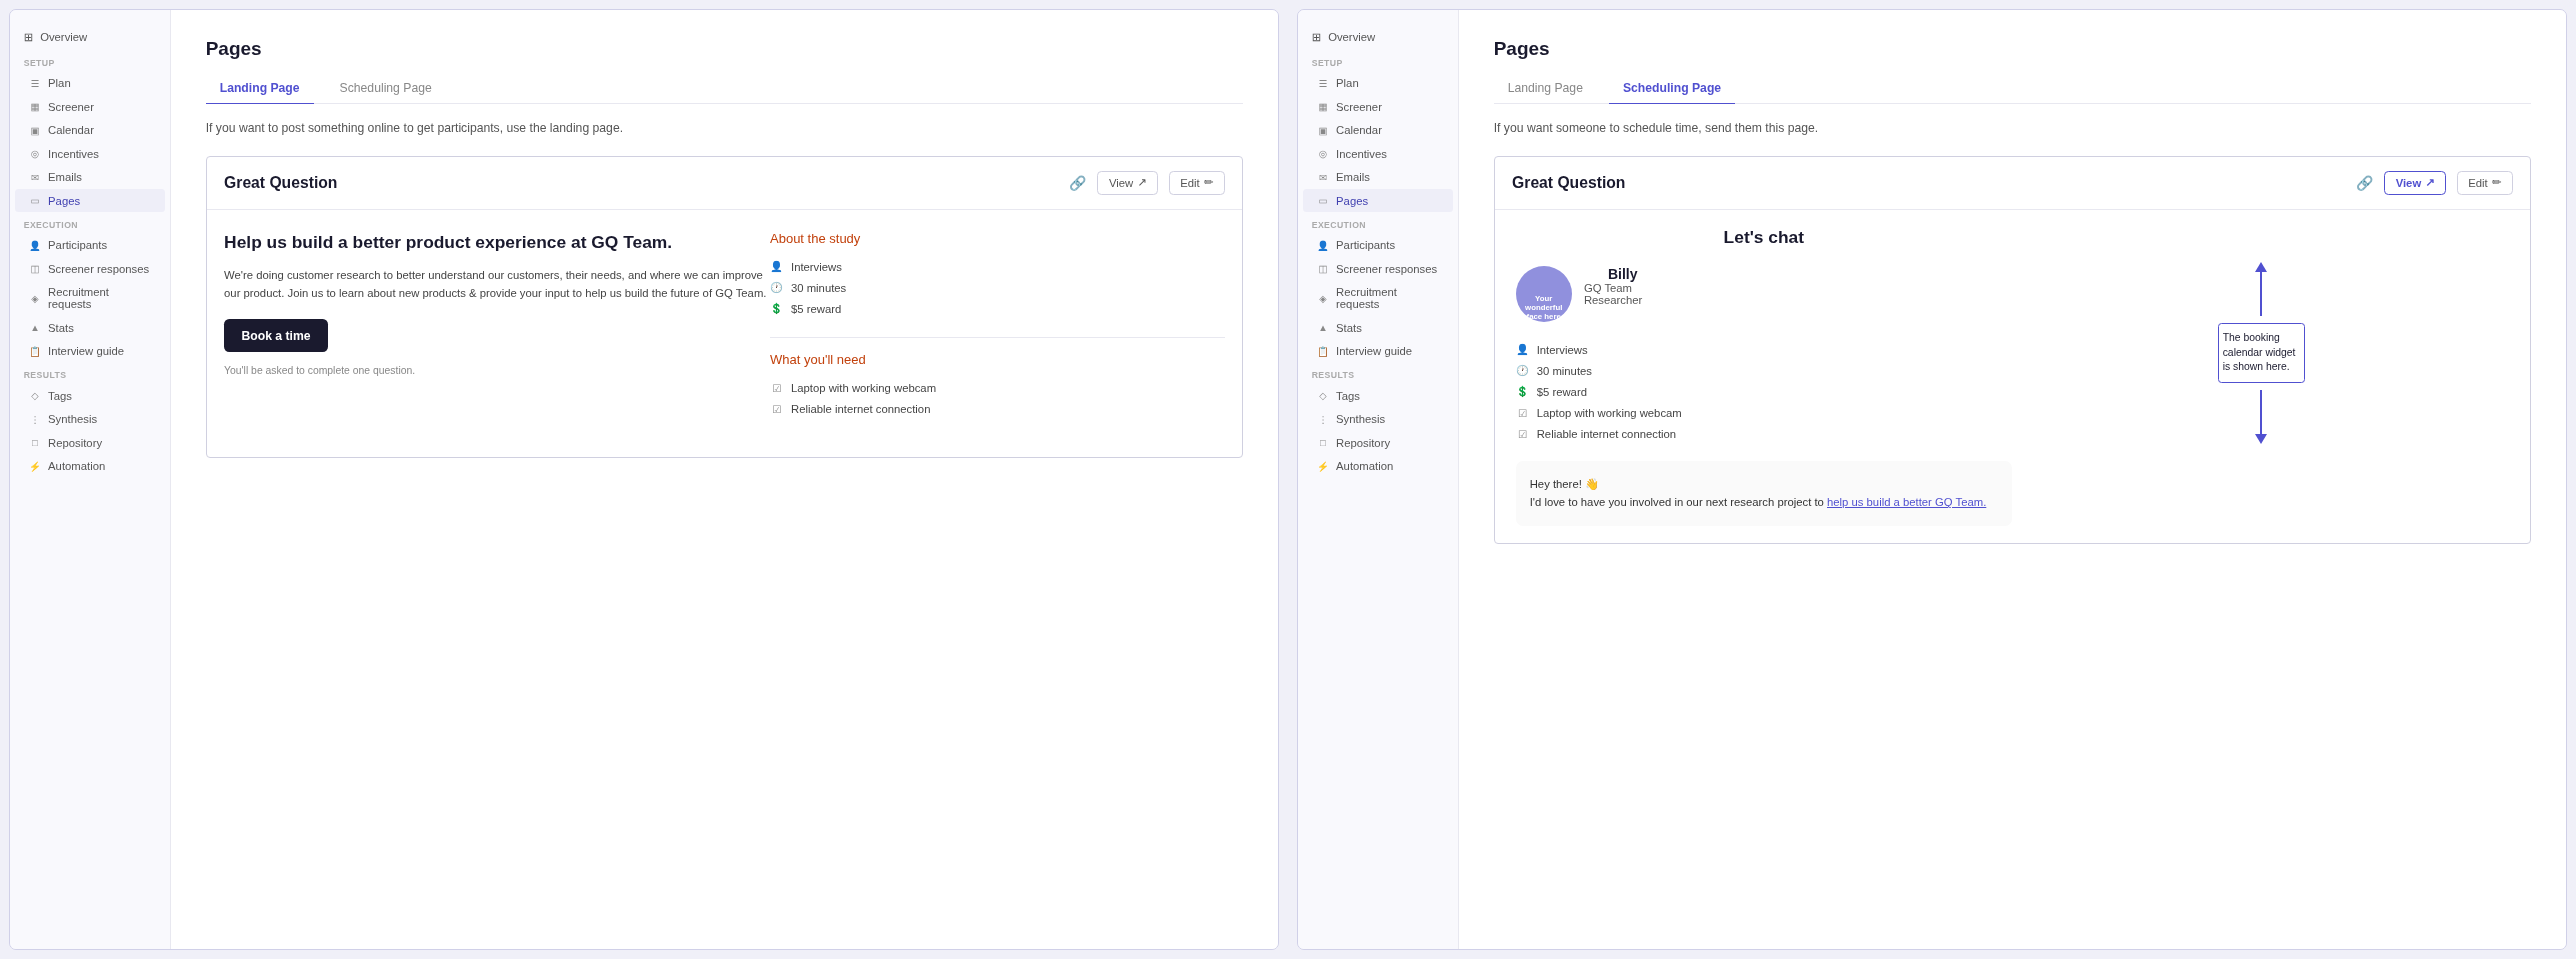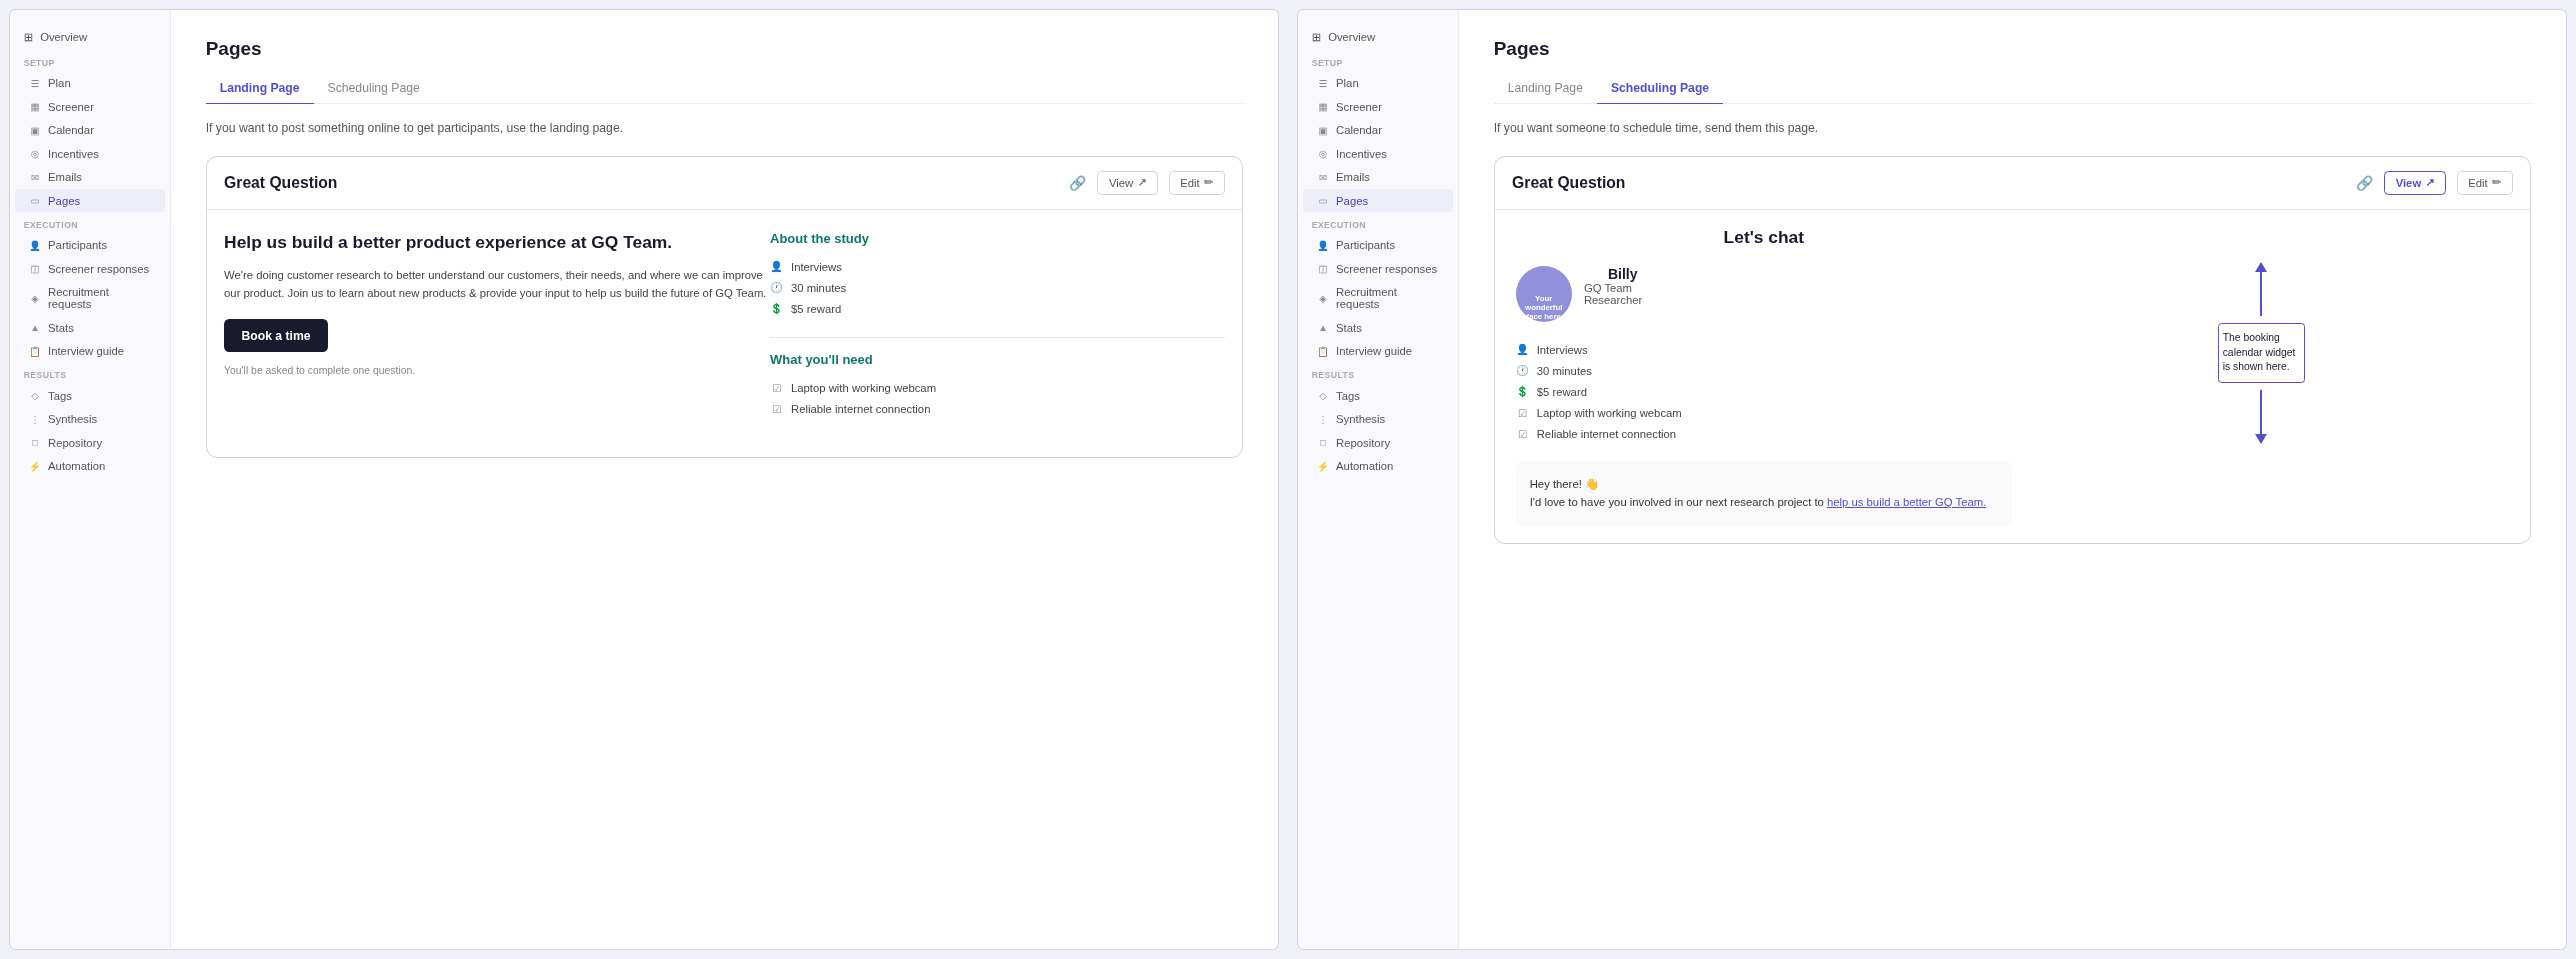--- a/index.html
+++ b/index.html
@@ -89,21 +89,21 @@
 
     .pages-title {
       font-size: 19px;
       font-weight: 700;
       color: #1a1a2e;
       margin-bottom: 14px;
     }
 
     .tabs {
       display: flex;
-      gap: 0;
+      gap: 12px;
       border-bottom: 1.7px solid #e8e8f0;
       margin-bottom: 17.4px;
     }
 
     .tab {
       padding: 7px 14px 8.7px;
       font-size: 12.2px;
       cursor: pointer;
       color: #888;
       border-bottom: 1.7px solid transparent;
@@ -118,21 +118,21 @@
 
     .tab-description {
       font-size: 12.2px;
       color: #555;
       margin-bottom: 21px;
     }
 
     
     .preview-card {
       border: 0.9px solid #d0d0e0;
-      border-radius: 11px;
+      border-radius: 4px;
       overflow: hidden;
       background: #fff;
     }
 
     .preview-card-header {
       display: flex;
       align-items: center;
       justify-content: space-between;
       padding: 14px 17.4px;
       border-bottom: 0.9px solid #e8e8f0;
@@ -215,22 +215,22 @@
       display: block;
     }
 
     .preview-footer-text {
       font-size: 10.4px;
       color: #888;
     }
 
     .about-section-title {
       font-size: 13px;
-      font-weight: 700;
-      color: #0f766e;
+      font-weight: 400;
+      color: #c2410c;
       margin-bottom: 10.4px;
     }
 
     .about-items {
       list-style: none;
       margin-bottom: 17.4px;
     }
 
     .about-item {
       display: flex;

